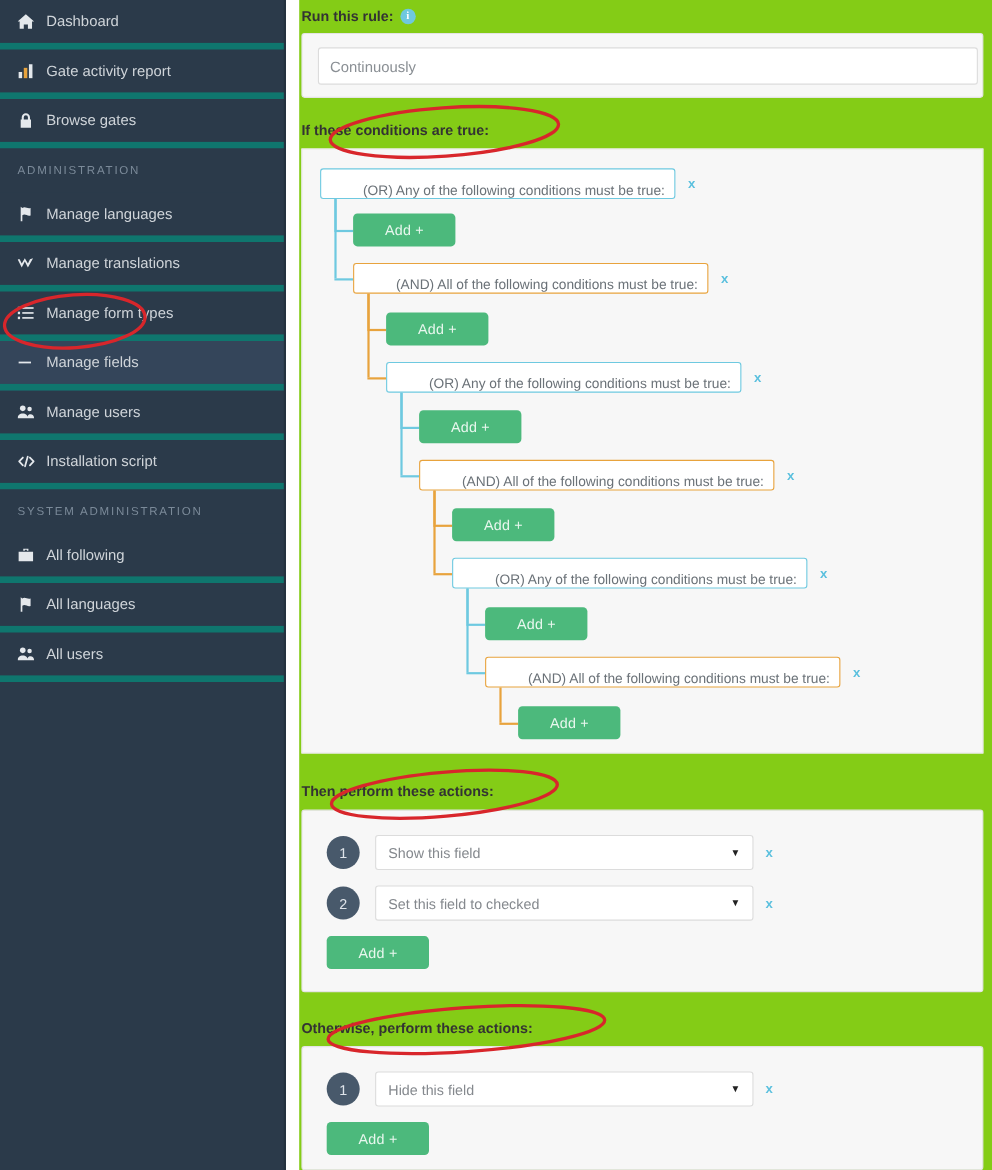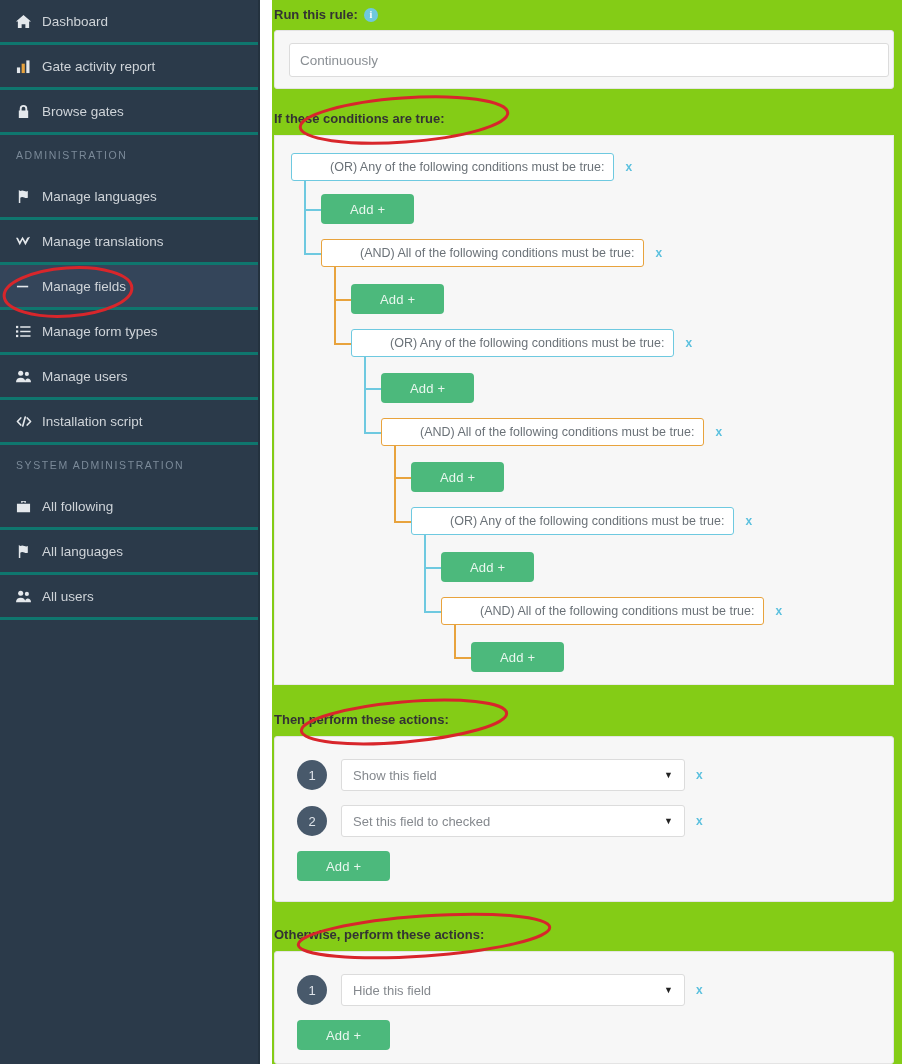--- a/index.html
+++ b/index.html
@@ -17,21 +17,21 @@
     background: #2b3a4a;
     flex: 0 0 260px;
     position: relative;
   }
   .nav-item {
     height: 45px;
     display: flex; align-items: center;
     padding-left: 16px;
     color: #c8cdd2;
     font-size: 13.5px;
-    border-bottom: 3px solid #0f766e;
+    border-bottom: 6px solid #0f766e;
     cursor: pointer;
     white-space: nowrap;
   }
   .nav-item.active { background: #34455a; }
   .nav-item .ico {
     width: 20px; display: inline-flex; align-items: center; justify-content: flex-start;
     margin-right: 6px; flex: 0 0 auto; color: #d9dee3;
   }
   .nav-item .lbl { color: #cfd4d9; }
   .nav-head {
@@ -77,21 +77,21 @@
   }
 
   .section-title { font-size: 13px; color: #333; font-weight: bold; }
 
   
   .cond-panel { position: relative; background: #f7f7f7; border: 1px solid #e9e9e9; }
   .cond-row {
     position: absolute; height: 28px; display: flex; align-items: center;
   }
   .cond-box {
-    height: 28px; display: flex; align-items: center;
+    height: 28px; display: flex; align-items: flex-end;
     background: #fff; border-radius: 3px; overflow: hidden;
   }
   .cond-box .swatch { width: 26px; flex: 0 0 26px; }
   .cond-box .ctext {
     display: flex; align-items: center;
     padding: 0 9px 0 12px;
     font-size: 12.5px; color: #6b7278; white-space: nowrap;
   }
   .cond-or { border: 1px solid #6ec9e0; }
   .cond-or .swatch { background: #b7ecf6; }
@@ -178,40 +178,40 @@
           <span class="lbl">Manage languages</span>
         </div>
         <div class="nav-item">
           <span class="ico">
             <svg width="15" height="15" viewBox="0 0 16 16" fill="#e4e8ec">
               <path d="M0 4l4 8 3-6 3 6 5-9-3 1-2 4-3-5-3 5-2-4z"></path>
             </svg>
           </span>
           <span class="lbl">Manage translations</span>
         </div>
-        <div class="nav-item active">
-          <span class="ico">
-            <svg width="15" height="15" viewBox="0 0 16 16" fill="#e4e8ec">
-              <rect x="1" y="7.2" width="12" height="1.7"></rect>
-            </svg>
-          </span>
-          <span class="lbl">Manage fields</span>
-        </div>
         <div class="nav-item">
           <span class="ico">
             <svg width="15" height="15" viewBox="0 0 16 16" fill="#e4e8ec">
               <rect x="0" y="2" width="2.4" height="2.4"></rect>
               <rect x="4.5" y="2.4" width="11" height="1.6"></rect>
               <rect x="0" y="6.8" width="2.4" height="2.4"></rect>
               <rect x="4.5" y="7.2" width="11" height="1.6"></rect>
               <rect x="0" y="11.6" width="2.4" height="2.4"></rect>
               <rect x="4.5" y="12" width="11" height="1.6"></rect>
             </svg>
           </span>
           <span class="lbl">Manage form types</span>
+        </div>
+        <div class="nav-item active">
+          <span class="ico">
+            <svg width="15" height="15" viewBox="0 0 16 16" fill="#e4e8ec">
+              <rect x="1" y="7.2" width="12" height="1.7"></rect>
+            </svg>
+          </span>
+          <span class="lbl">Manage fields</span>
         </div>
         <div class="nav-item">
           <span class="ico">
             <svg width="15" height="15" viewBox="0 0 16 16" fill="#e4e8ec">
               <circle cx="5" cy="4.5" r="2.7"></circle>
               <circle cx="11.6" cy="5.2" r="2.2"></circle>
               <path d="M0 14c0-3 2.2-4.6 5-4.6S10 11 10 14zM9.6 14c0-2 .6-3.1 2-3.7 2.3-.5 4.4.9 4.4 3.7z"></path>
             </svg>
           </span>
           <span class="lbl">Manage users</span>

